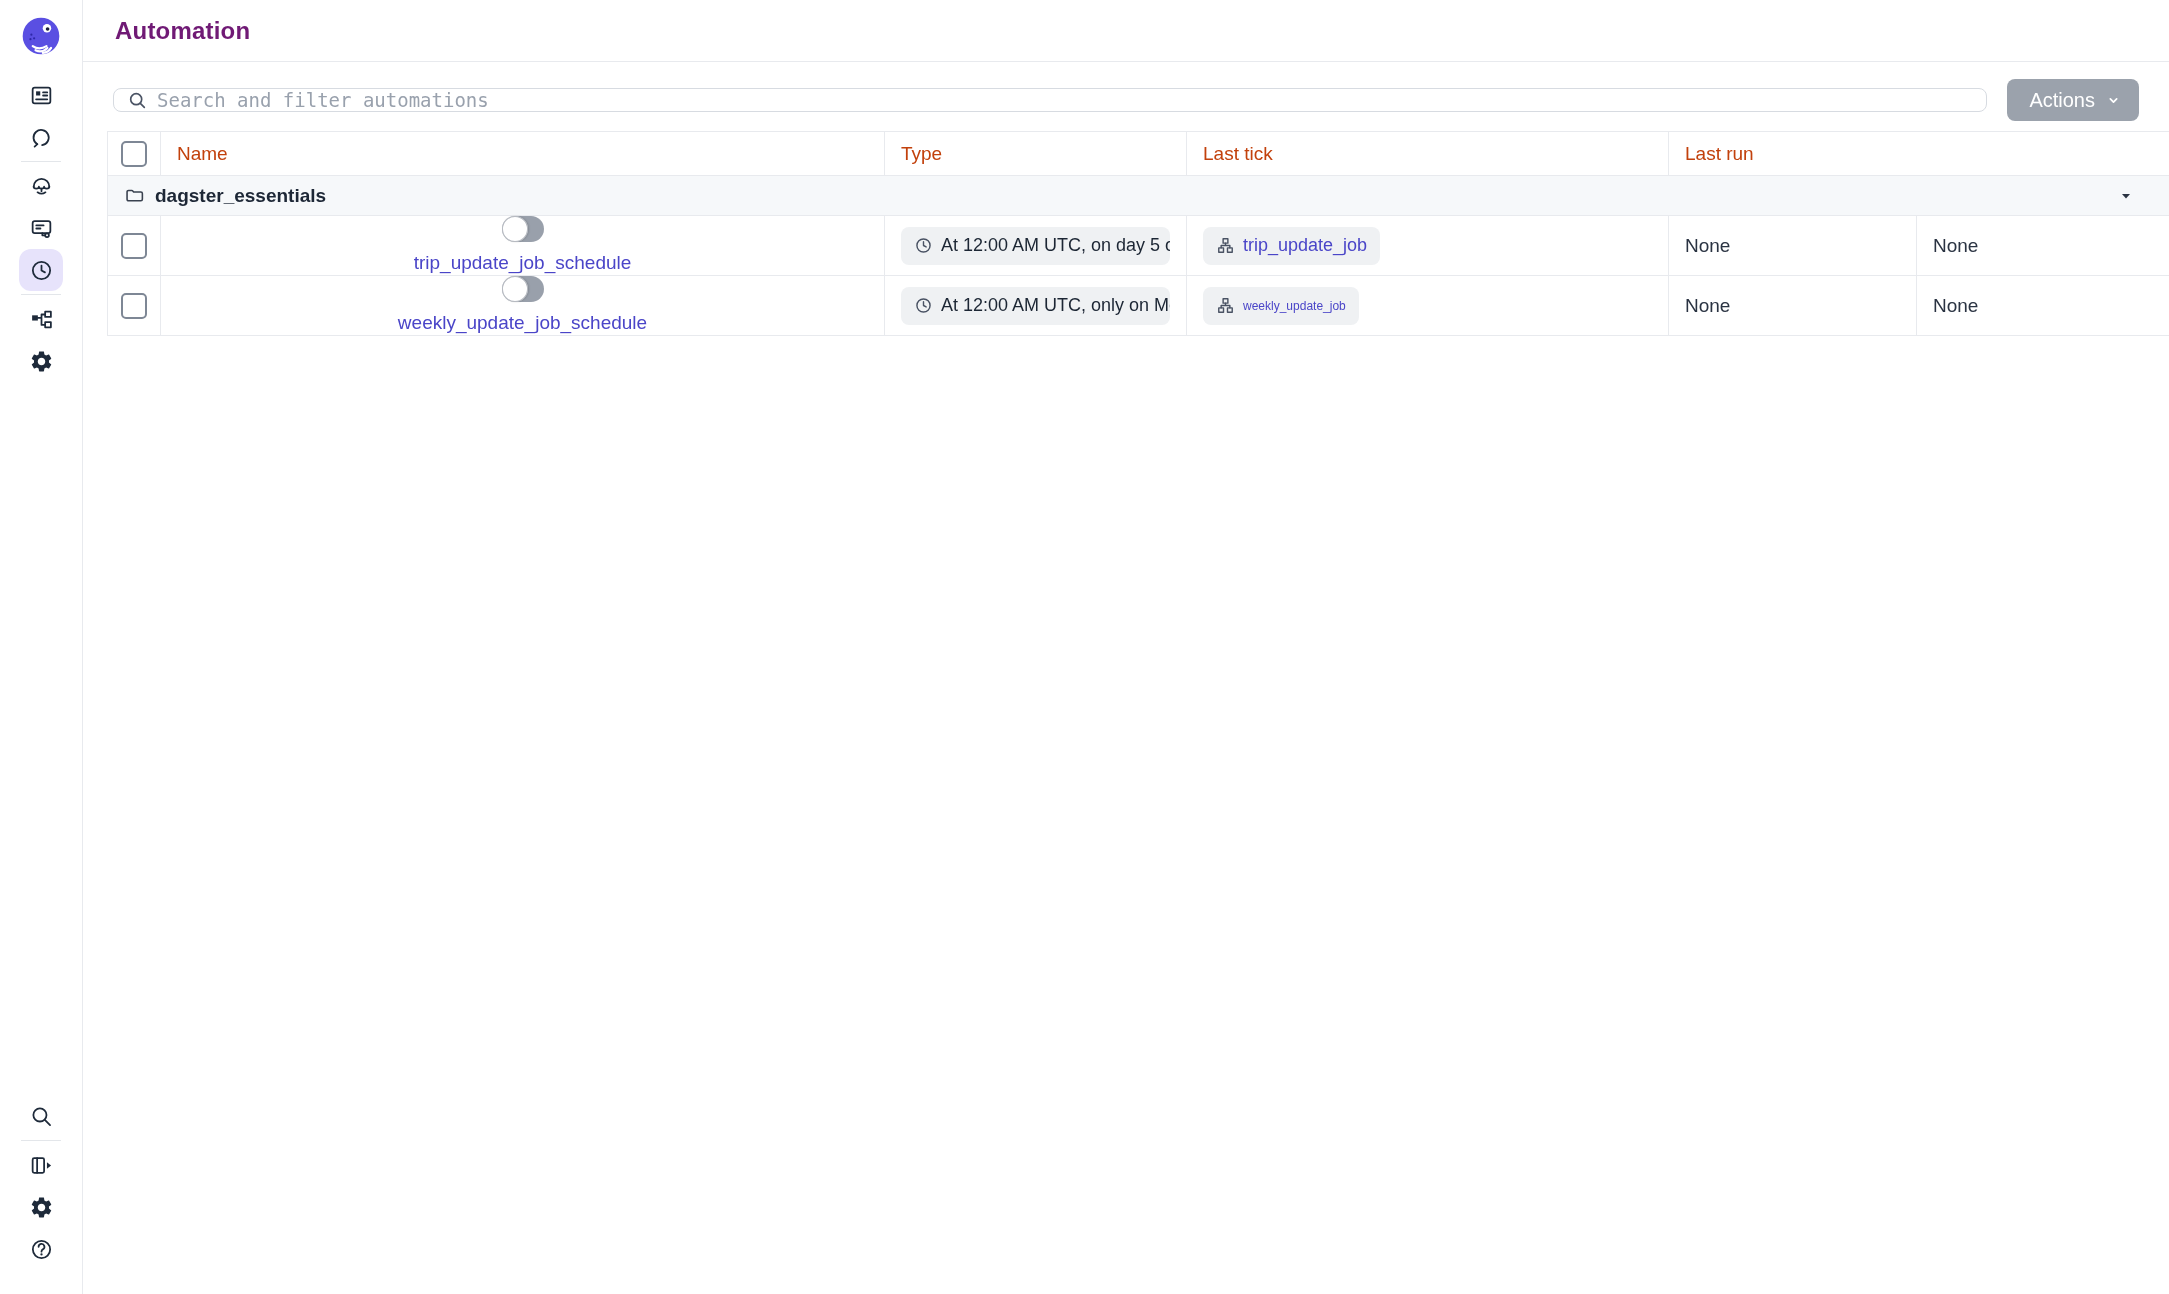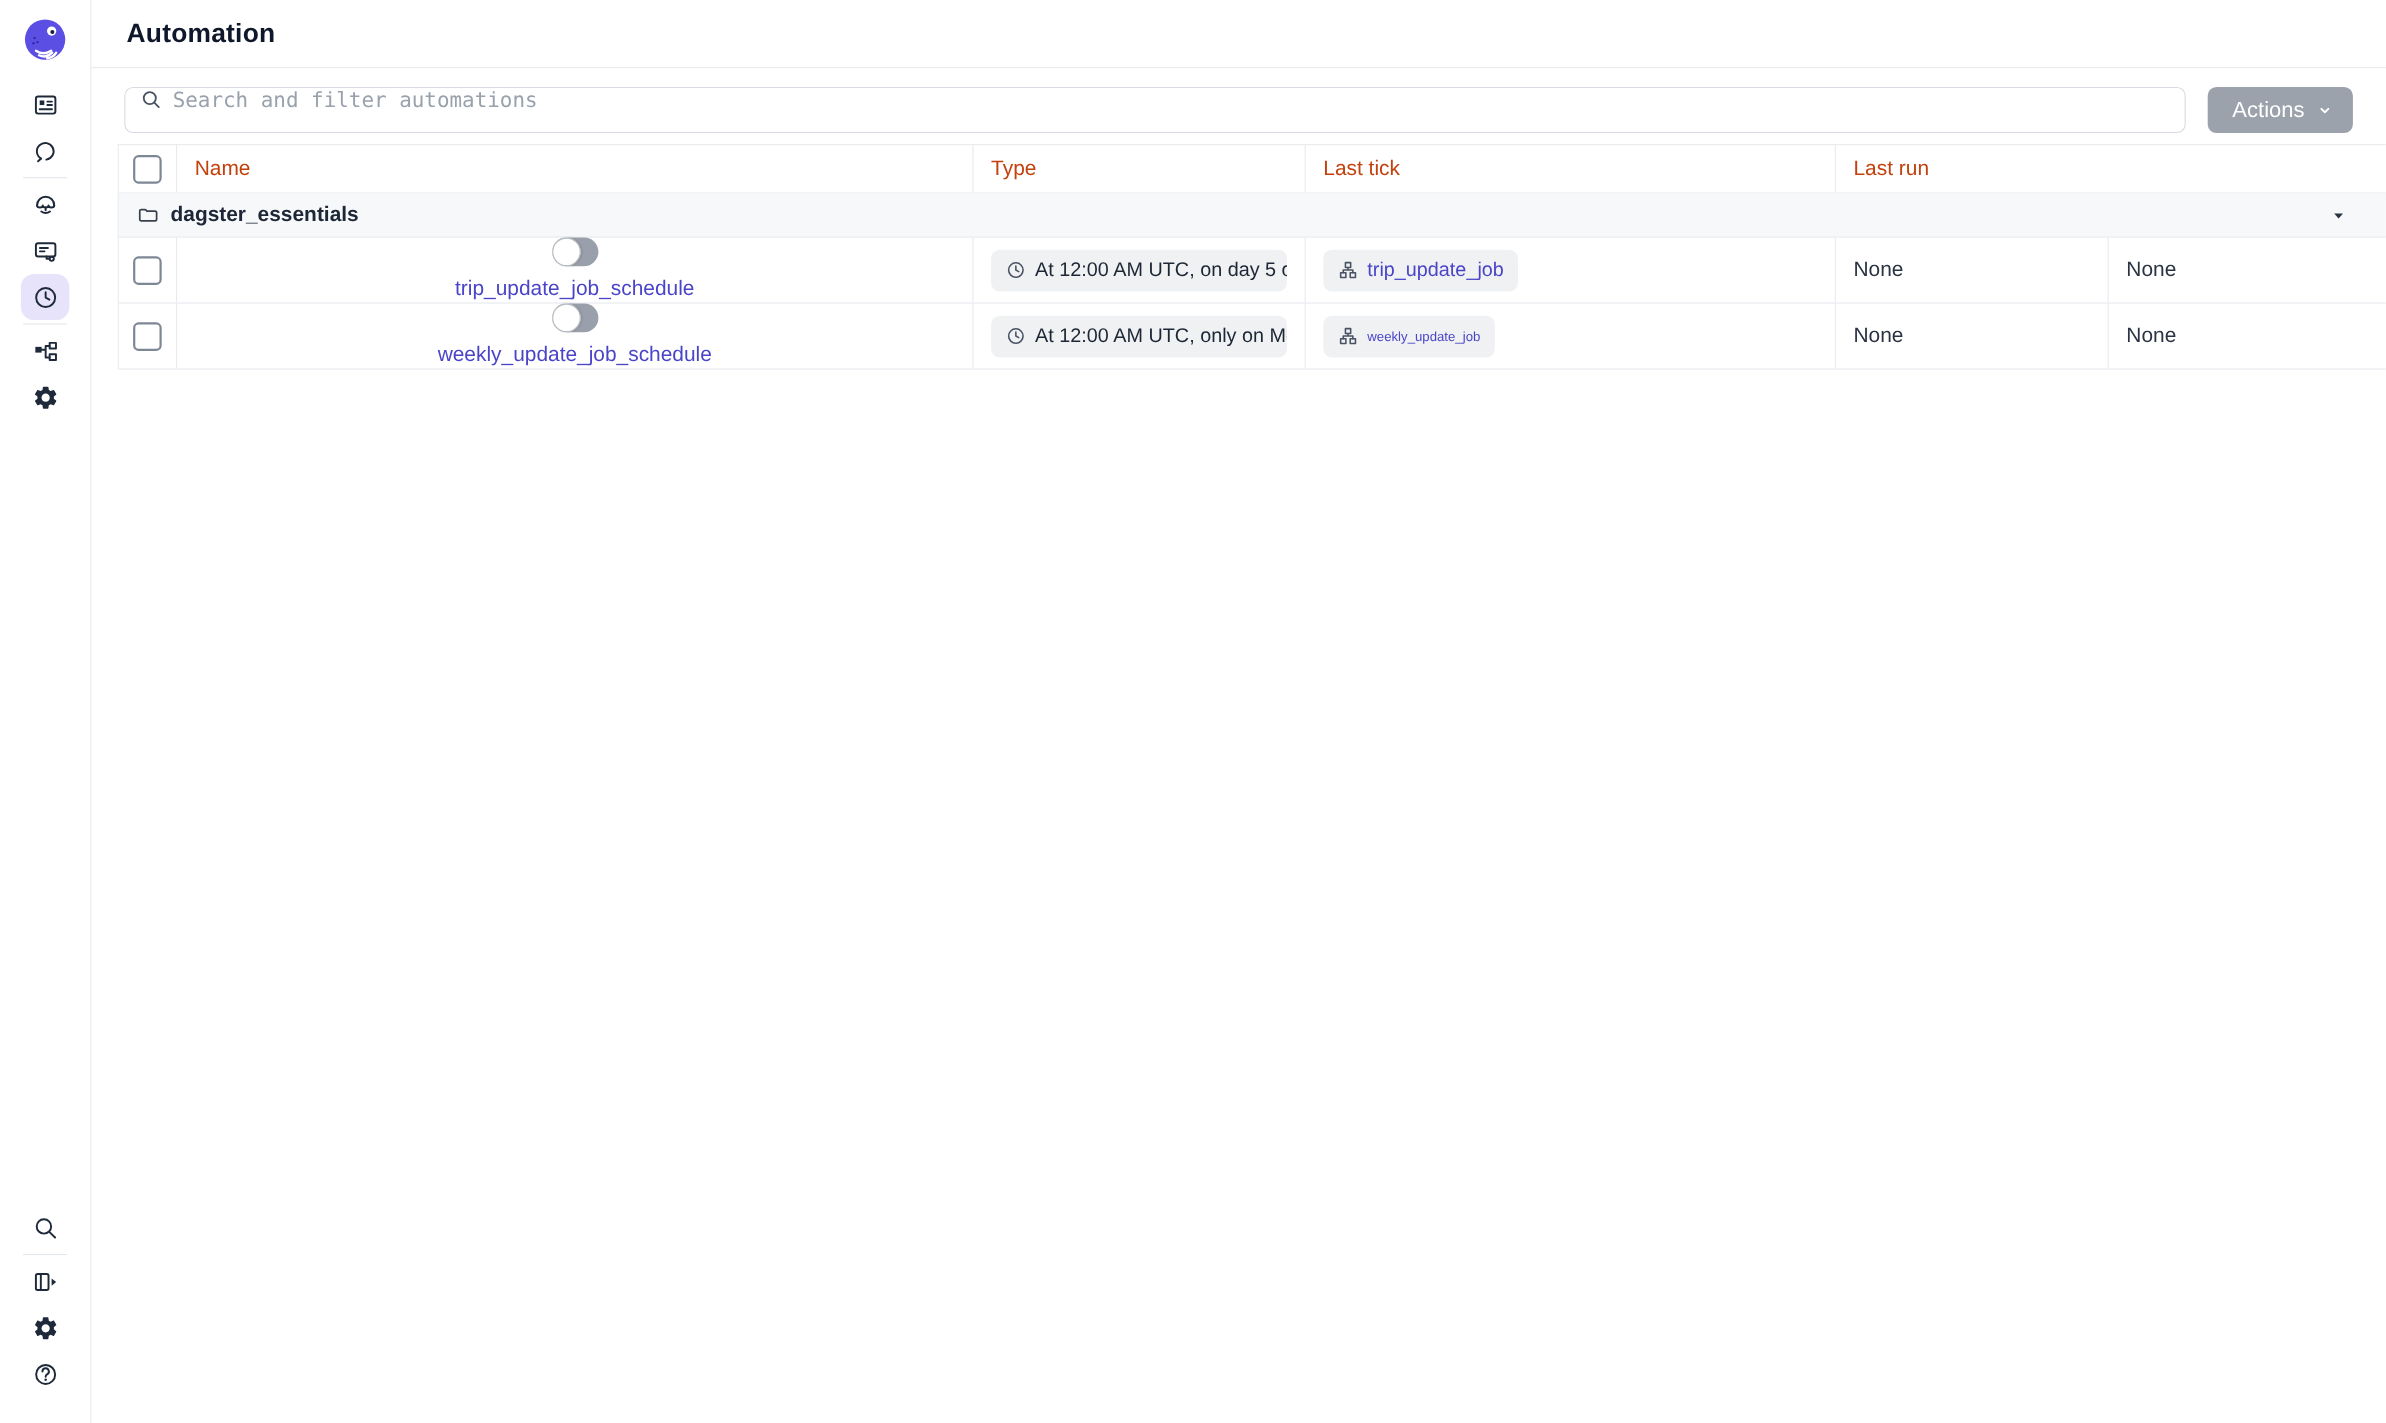--- a/index.html
+++ b/index.html
@@ -27,26 +27,26 @@
   .sidebar-bottom { margin-top:auto; display:flex; flex-direction:column; align-items:center; }
   .icon-stroke { stroke:#1E2A3A; fill:none; stroke-width:1.7; stroke-linecap:round; stroke-linejoin:round; }
   .icon-fill { fill:#1E2A3A; }
 
   
   .main { flex:1; display:flex; flex-direction:column; min-width:0; }
   .page-header {
     height:62px; flex:0 0 62px; border-bottom:1px solid #E8EAEE;
     display:flex; align-items:center; padding:0 32px;
   }
-  .page-title { font-size:24px; font-weight:700; color:#0f172a; letter-spacing:.2px; }
+  .page-title { font-size:24px; font-weight:700; color:#701a75; letter-spacing:.2px; }
 
   .toolbar { display:flex; align-items:center; gap:20px; padding:17px 30px 10px 30px; }
   .search-box {
-    flex:1; height:42px; border:1px solid #D7DBE1; border-radius:8px; background:#fff;
-    display:flex; align-items:flex-start; padding:0 13px; gap:9px;
+    flex:1; height:24px; border:1px solid #D7DBE1; border-radius:8px; background:#fff;
+    display:flex; align-items:center; padding:0 13px; gap:9px;
   }
   .search-box svg { width:21px; height:21px; flex:0 0 auto; }
   .search-box input {
     flex:1; border:none; outline:none; background:transparent;
     font-family:"DejaVu Sans Mono", monospace; font-size:19px; color:#1C2634;
   }
   .search-box input::placeholder { color:#99A1AD; }
   .actions-btn {
     height:42px; padding:0 16px 0 22px; border:none; border-radius:8px;
     background:#9BA2AC; color:#ffffff; font-family:inherit; font-size:20px;

